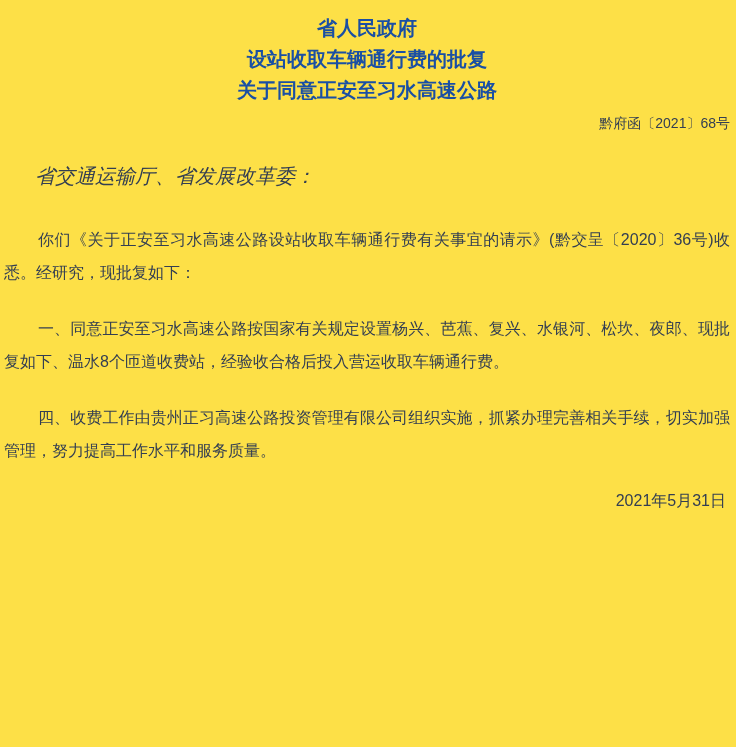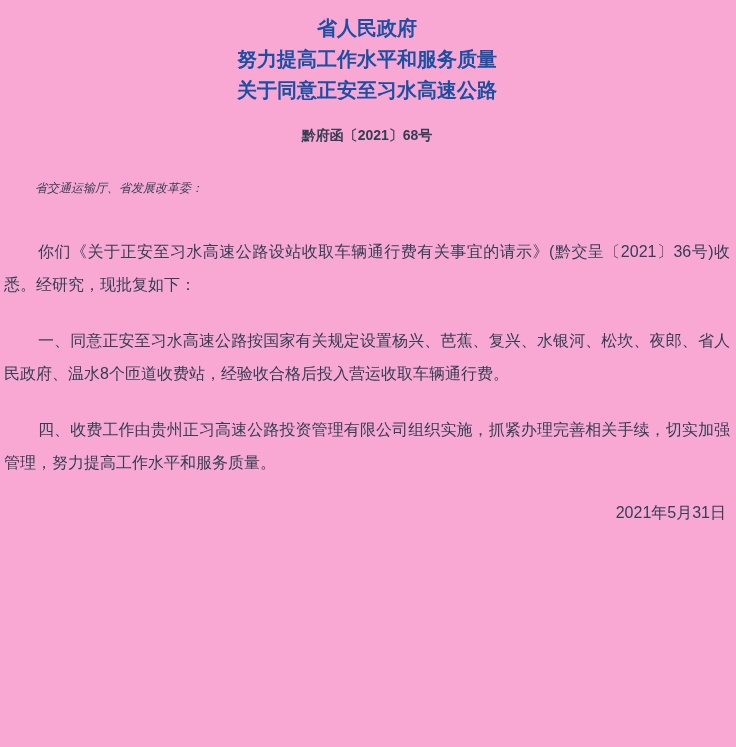--- a/index.html
+++ b/index.html
@@ -6,43 +6,43 @@
     margin: 0;
     padding: 0;
     background: #ffffff;
     font-family: "Liberation Sans", sans-serif;
   }
   .page {
     position: relative;
     width: 736px;
     height: 747px;
     box-sizing: border-box;
-    background: #f9a8d4;
+    background: #fde047;
     padding: 13px 6px 8px 4px;
     overflow: hidden;
     color: #333e52;
   }
   .title-block {
     text-align: center;
     color: #1a4fa4;
     font-weight: bold;
     font-size: 20px;
     line-height: 31px;
   }
   .doc-number {
-    text-align: center;
+    text-align: right;
     font-size: 14px;
     line-height: 18px;
-    margin-top: 20px;
+    margin-top: 8px;
     color: #333e52;
-    font-weight: bold;
+    font-weight: normal;
   }
   .salutation {
     margin: 32px 0 0 0;
-    font-size: 12px;
+    font-size: 20px;
     line-height: 24px;
     font-style: italic;
     text-indent: 31px;
   }
   .body-para {
     margin: 23px 0 0 0;
     font-size: 16px;
     line-height: 33px;
     text-align: justify;
     text-indent: 34px;
@@ -58,28 +58,28 @@
     line-height: 28px;
   }
 </style>
 </head>
 <body>
 
 <div class="page">
 
   <div class="title-block">
     <div>省人民政府</div>
-    <div>努力提高工作水平和服务质量</div>
+    <div>设站收取车辆通行费的批复</div>
     <div>关于同意正安至习水高速公路</div>
     <div class="doc-number">黔府函〔2021〕68号</div>
   </div>
 
   <p class="salutation">省交通运输厅、省发展改革委：</p>
 
-  <p class="body-para first">你们《关于正安至习水高速公路设站收取车辆通行费有关事宜的请示》(黔交呈〔2021〕36号)收悉。经研究，现批复如下：</p>
-  <p class="body-para">一、同意正安至习水高速公路按国家有关规定设置杨兴、芭蕉、复兴、水银河、松坎、夜郎、省人民政府、温水8个匝道收费站，经验收合格后投入营运收取车辆通行费。</p>
+  <p class="body-para first">你们《关于正安至习水高速公路设站收取车辆通行费有关事宜的请示》(黔交呈〔2020〕36号)收悉。经研究，现批复如下：</p>
+  <p class="body-para">一、同意正安至习水高速公路按国家有关规定设置杨兴、芭蕉、复兴、水银河、松坎、夜郎、现批复如下、温水8个匝道收费站，经验收合格后投入营运收取车辆通行费。</p>
   <p class="body-para">四、收费工作由贵州正习高速公路投资管理有限公司组织实施，抓紧办理完善相关手续，切实加强管理，努力提高工作水平和服务质量。</p>
 
   <div class="signature-block">
     <div>2021年5月31日</div>
   </div>
 
 </div>
 
 </body></html>

